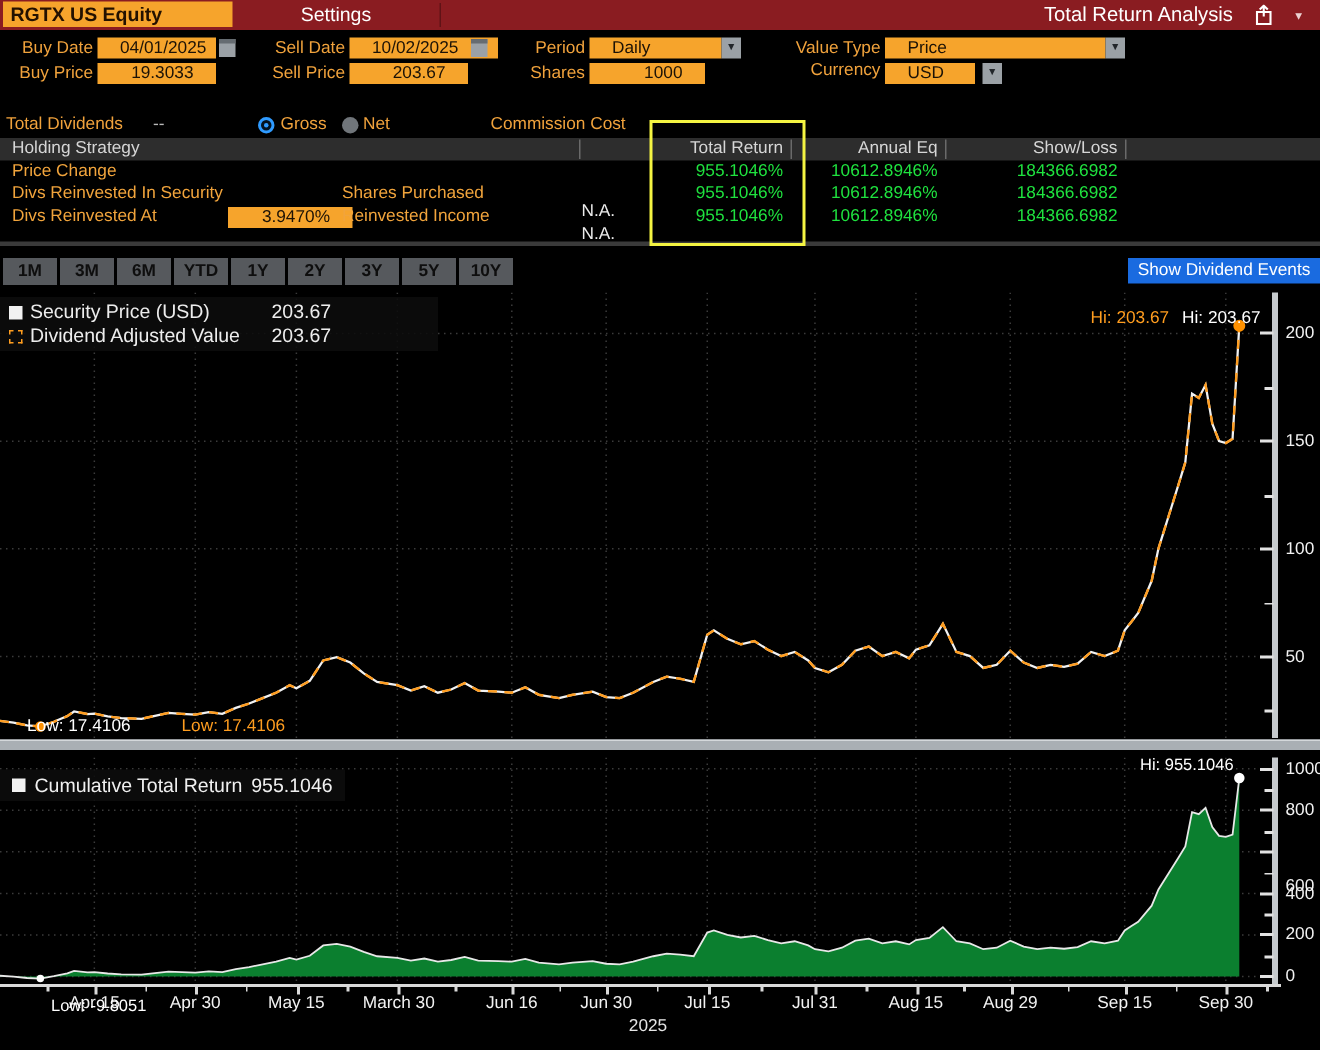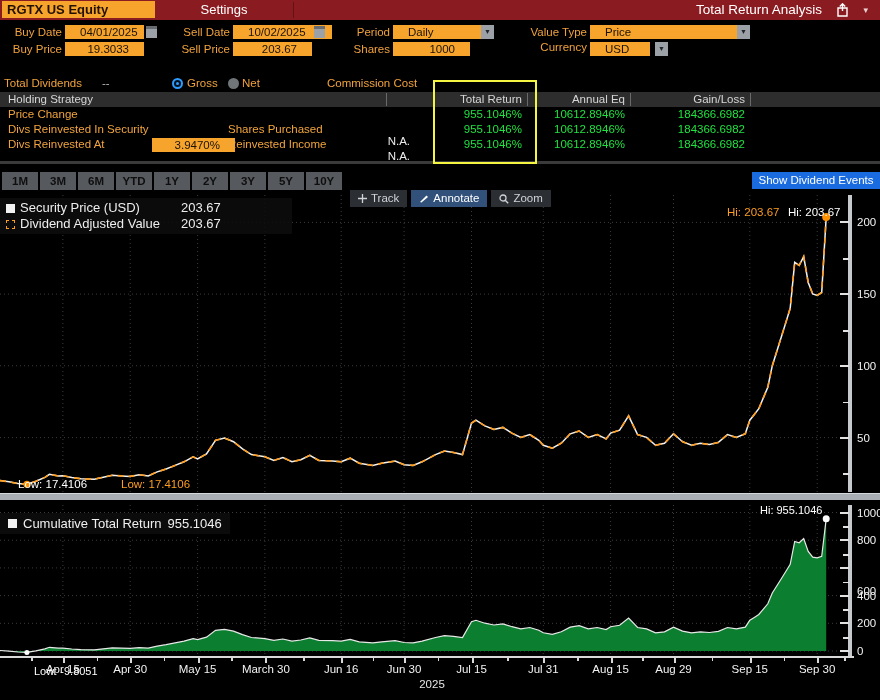--- a/index.html
+++ b/index.html
@@ -123,21 +123,21 @@
   <div class="radio sel" style="left:172px;top:78px;"></div>
   <div class="flabel" style="left:187px;top:76px;width:40px;text-align:left;">Gross</div>
   <div class="radio unsel" style="left:228px;top:78px;"></div>
   <div class="flabel" style="left:242px;top:76px;width:30px;text-align:left;">Net</div>
   <div class="flabel" style="left:327px;top:76px;width:120px;text-align:left;">Commission Cost</div>
 
   <div class="table-header">
     <span class="tlabel" style="color:#d6d6d6;">Holding Strategy</span>
     <span class="thd tv1">Total Return</span>
     <span class="thd tv2">Annual Eq</span>
-    <span class="thd tv3">Gain/Loss</span>
+    <span class="thd tv3">Show/Loss</span>
     <span class="hsep" style="left:386px;"></span>
     <span class="hsep" style="left:527px;"></span>
     <span class="hsep" style="left:630px;"></span>
     <span class="hsep" style="left:750px;"></span>
   </div>
 
   <div class="trow" style="top:107px;">
     <span class="tlabel">Price Change</span>
     <span class="tval tv1">955.1046%</span>
     <span class="tval tv2">10612.8946%</span>
@@ -170,41 +170,20 @@
     <div class="rbtn">6M</div>
     <div class="rbtn">YTD</div>
     <div class="rbtn">1Y</div>
     <div class="rbtn">2Y</div>
     <div class="rbtn">3Y</div>
     <div class="rbtn">5Y</div>
     <div class="rbtn">10Y</div>
   </div>
   <div class="sde-btn">Show Dividend Events</div>
 
-  <div class="chart-toolbar">
-    <div class="tbtn">
-      <svg width="9" height="9" viewBox="0 0 9 9">
-          <path d="M4.5 0 V9 M0 4.5 H9" stroke="#cfd3d6" stroke-width="1.3"></path>
-        </svg>
-      <span>Track</span>
-    </div>
-    <div class="tbtn active">
-      <svg width="10" height="9" viewBox="0 0 10 9">
-          <path d="M1 8 L7.5 1.5 L9 3 L2.5 8.5 Z" fill="#ffffff"></path>
-        </svg>
-      <span>Annotate</span>
-    </div>
-    <div class="tbtn">
-      <svg width="10" height="10" viewBox="0 0 10 10">
-          <circle cx="4" cy="4" r="3" fill="none" stroke="#cfd3d6" stroke-width="1.3"></circle>
-          <path d="M6.2 6.2 L9.2 9.2" stroke="#cfd3d6" stroke-width="1.4"></path>
-        </svg>
-      <span>Zoom</span>
-    </div>
-  </div>
 
   <svg id="top-plot" width="850" height="297" viewBox="0 0 850 297">
       <line x1="62.9" y1="0" x2="62.9" y2="297" class="grid"></line>
       <line x1="130.2" y1="0" x2="130.2" y2="297" class="grid"></line>
       <line x1="197.6" y1="0" x2="197.6" y2="297" class="grid"></line>
       <line x1="264.9" y1="0" x2="264.9" y2="297" class="grid"></line>
       <line x1="341.2" y1="0" x2="341.2" y2="297" class="grid"></line>
       <line x1="404.1" y1="0" x2="404.1" y2="297" class="grid"></line>
       <line x1="471.5" y1="0" x2="471.5" y2="297" class="grid"></line>
       <line x1="543.3" y1="0" x2="543.3" y2="297" class="grid"></line>

